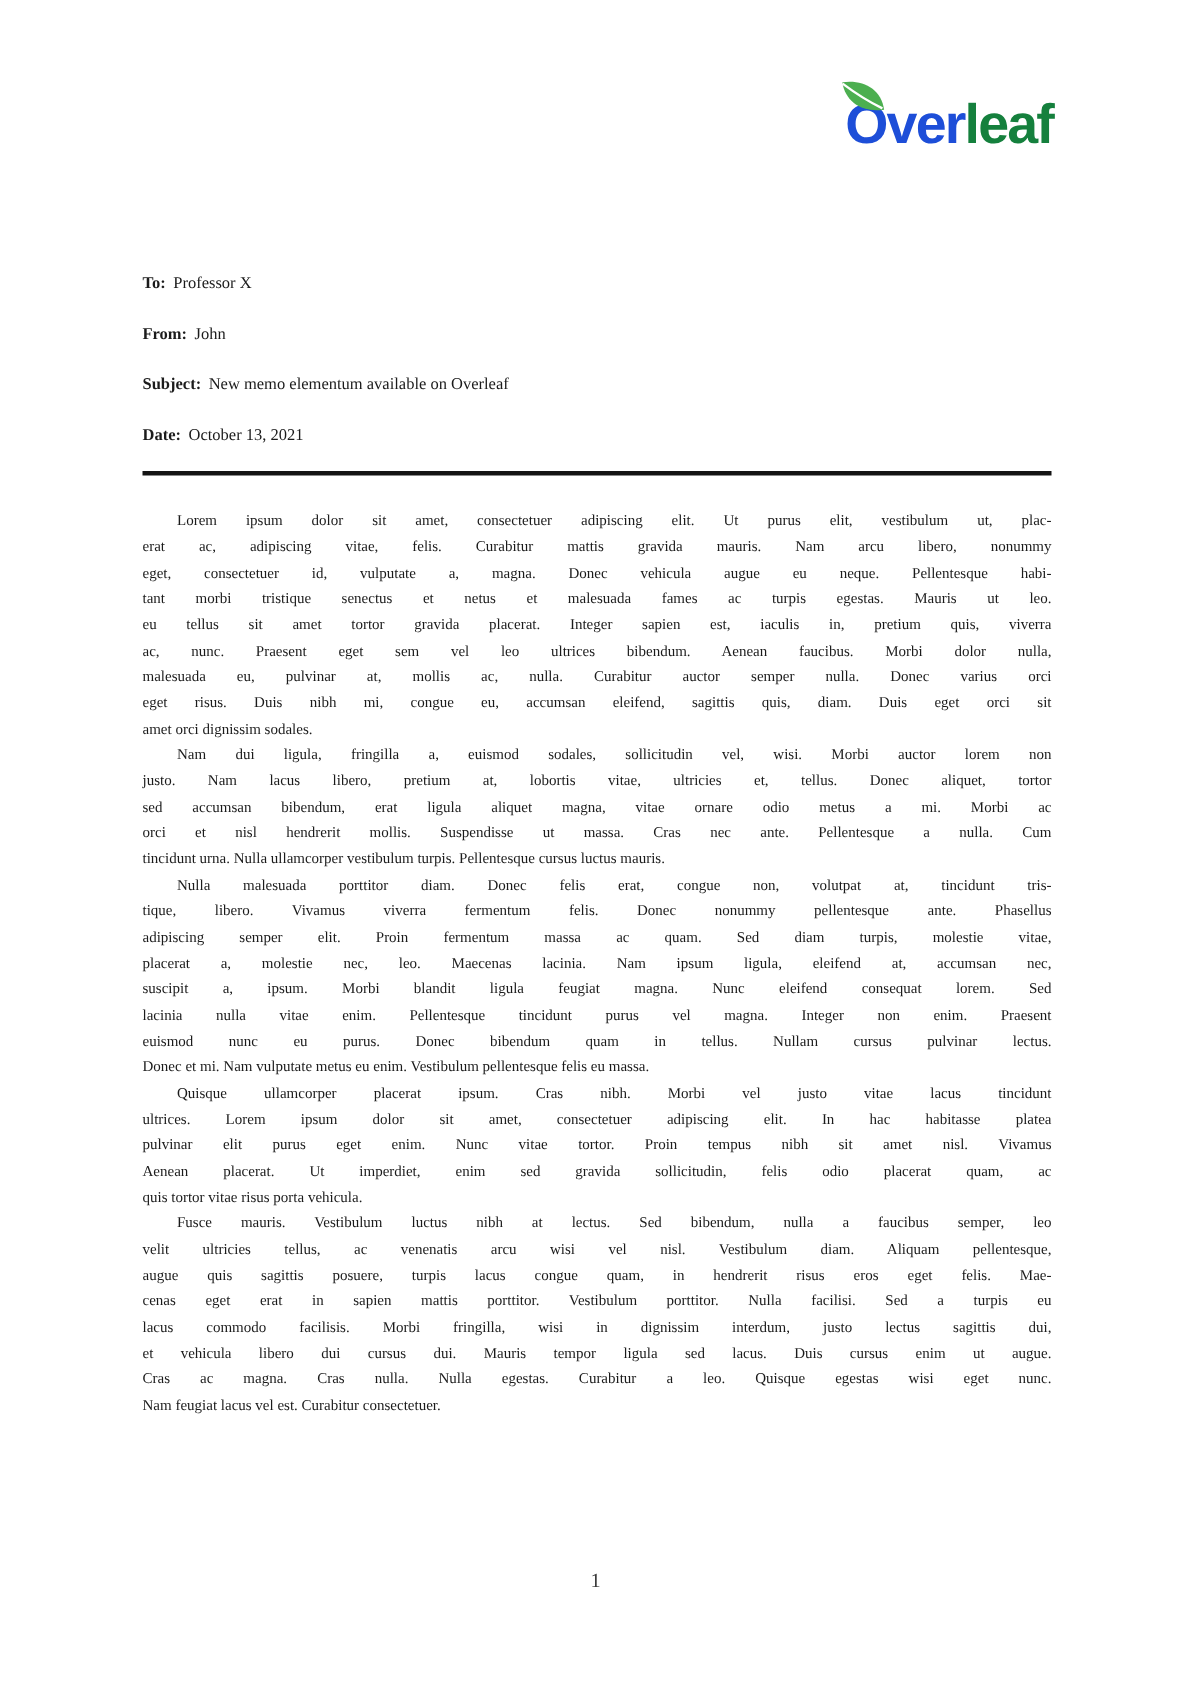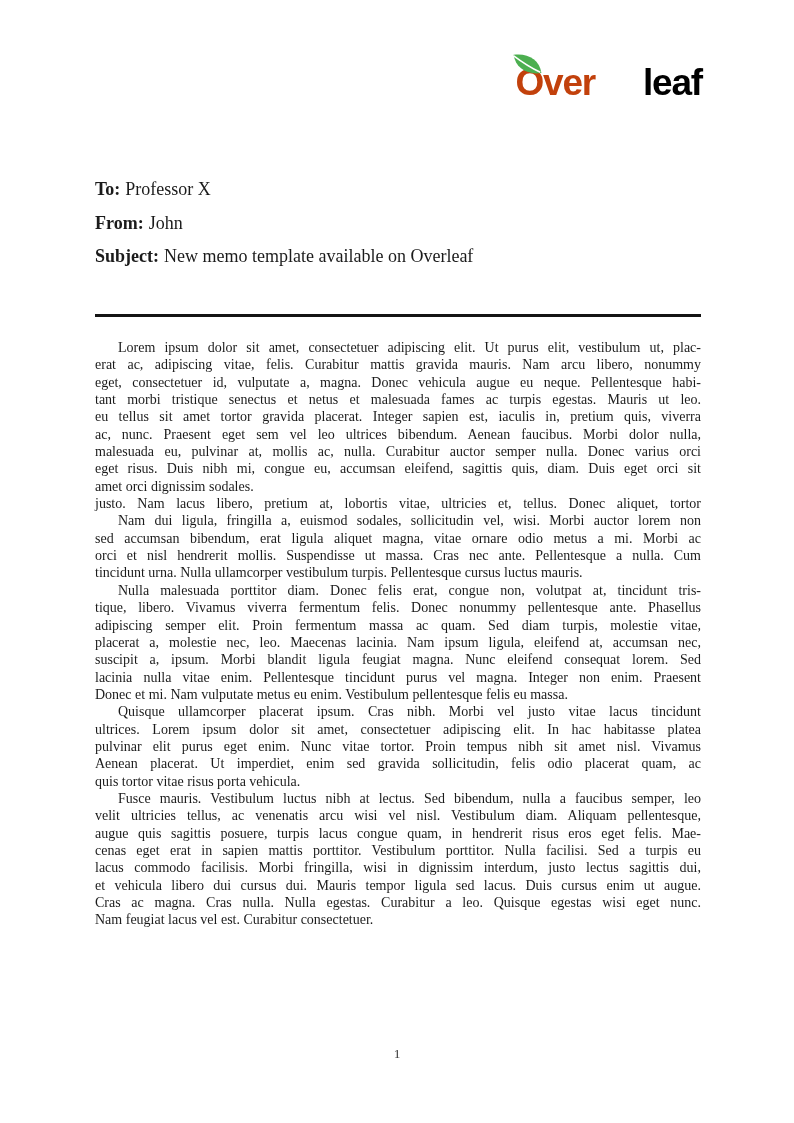--- a/index.html
+++ b/index.html
@@ -35,21 +35,21 @@
     height: 26px;
     transform: rotate(-8deg);
   }
 
   
   .memo-header {
     position: absolute;
     left: 95px;
     top: 180px;
     width: 606px;
-    font-size: 18px;
+    font-size: 11px;
   }
   .field-row { margin-bottom: 15.5px; line-height: 18px; }
   .field-label { font-weight: bold; }
   .field-value { margin-left: 5px; }
 
   
   .rule {
     position: absolute;
     left: 95px;
     top: 314px;
@@ -57,21 +57,21 @@
     height: 2.5px;
     background: #141414;
   }
 
   
   .memo-body {
     position: absolute;
     left: 95px;
     top: 339px;
     width: 606px;
-    font-size: 14px;
+    font-size: 10px;
     line-height: 17.35px;
   }
   .para { margin: 0; }
   .line { text-align: justify; text-align-last: justify; }
   .line.first { text-indent: 23px; }
   .line.last { text-align-last: left; }
 
   
   .page-number {
     position: absolute;
@@ -86,63 +86,67 @@
 </head>
 <body>
 
 <div class="page">
 
   <div class="logo">
     <svg class="leaf-icon" viewBox="0 0 30 26" xmlns="http://www.w3.org/2000/svg">
       <path d="M3 2 C 17 2 28 10 28 24 C 13 24 3 15 3 2 Z" fill="#4caf50"></path>
       <path d="M3 3 C 10 10 18 17 27 23" stroke="#ffffff" stroke-width="1.6" fill="none"></path>
     </svg>
-    <span style="color: #c2410c;">Over</span><span style="color: #000000; margin-left: 48px;">leaf</span>
+    <span style="color: #1d4ed8;">Over</span><span style="color: #15803d;">leaf</span>
   </div>
 
   <div class="memo-header">
     <div class="field-row">
       <span class="field-label">To:</span><span class="field-value">Professor X</span>
     </div>
     <div class="field-row">
       <span class="field-label">From:</span><span class="field-value">John</span>
     </div>
     <div class="field-row">
-      <span class="field-label">Subject:</span><span class="field-value">New memo template available on Overleaf</span>
+      <span class="field-label">Subject:</span><span class="field-value">New memo elementum available on Overleaf</span>
+    </div>
+    <div class="field-row">
+      <span class="field-label">Date:</span><span class="field-value">October 13, 2021</span>
     </div>
   </div>
 
   <div class="rule"></div>
 
   <div class="memo-body">
       <div class="para">
         <div class="line first">Lorem ipsum dolor sit amet, consectetuer adipiscing elit. Ut purus elit, vestibulum ut, plac-</div>
         <div class="line">erat ac, adipiscing vitae, felis. Curabitur mattis gravida mauris. Nam arcu libero, nonummy</div>
         <div class="line">eget, consectetuer id, vulputate a, magna. Donec vehicula augue eu neque. Pellentesque habi-</div>
         <div class="line">tant morbi tristique senectus et netus et malesuada fames ac turpis egestas. Mauris ut leo.</div>
         <div class="line">eu tellus sit amet tortor gravida placerat. Integer sapien est, iaculis in, pretium quis, viverra</div>
         <div class="line">ac, nunc. Praesent eget sem vel leo ultrices bibendum. Aenean faucibus. Morbi dolor nulla,</div>
         <div class="line">malesuada eu, pulvinar at, mollis ac, nulla. Curabitur auctor semper nulla. Donec varius orci</div>
         <div class="line">eget risus. Duis nibh mi, congue eu, accumsan eleifend, sagittis quis, diam. Duis eget orci sit</div>
         <div class="line last">amet orci dignissim sodales.</div>
       </div>
       <div class="para">
+        <div class="line first">Nam dui ligula, fringilla a, euismod sodales, sollicitudin vel, wisi. Morbi auctor lorem non</div>
         <div class="line">justo. Nam lacus libero, pretium at, lobortis vitae, ultricies et, tellus. Donec aliquet, tortor</div>
-        <div class="line first">Nam dui ligula, fringilla a, euismod sodales, sollicitudin vel, wisi. Morbi auctor lorem non</div>
         <div class="line">sed accumsan bibendum, erat ligula aliquet magna, vitae ornare odio metus a mi. Morbi ac</div>
         <div class="line">orci et nisl hendrerit mollis. Suspendisse ut massa. Cras nec ante. Pellentesque a nulla. Cum</div>
         <div class="line last">tincidunt urna. Nulla ullamcorper vestibulum turpis. Pellentesque cursus luctus mauris.</div>
       </div>
       <div class="para">
         <div class="line first">Nulla malesuada porttitor diam. Donec felis erat, congue non, volutpat at, tincidunt tris-</div>
         <div class="line">tique, libero. Vivamus viverra fermentum felis. Donec nonummy pellentesque ante. Phasellus</div>
         <div class="line">adipiscing semper elit. Proin fermentum massa ac quam. Sed diam turpis, molestie vitae,</div>
         <div class="line">placerat a, molestie nec, leo. Maecenas lacinia. Nam ipsum ligula, eleifend at, accumsan nec,</div>
         <div class="line">suscipit a, ipsum. Morbi blandit ligula feugiat magna. Nunc eleifend consequat lorem. Sed</div>
         <div class="line">lacinia nulla vitae enim. Pellentesque tincidunt purus vel magna. Integer non enim. Praesent</div>
+        <div class="line">euismod nunc eu purus. Donec bibendum quam in tellus. Nullam cursus pulvinar lectus.</div>
         <div class="line last">Donec et mi. Nam vulputate metus eu enim. Vestibulum pellentesque felis eu massa.</div>
       </div>
       <div class="para">
         <div class="line first">Quisque ullamcorper placerat ipsum. Cras nibh. Morbi vel justo vitae lacus tincidunt</div>
         <div class="line">ultrices. Lorem ipsum dolor sit amet, consectetuer adipiscing elit. In hac habitasse platea</div>
         <div class="line">pulvinar elit purus eget enim. Nunc vitae tortor. Proin tempus nibh sit amet nisl. Vivamus</div>
         <div class="line">Aenean placerat. Ut imperdiet, enim sed gravida sollicitudin, felis odio placerat quam, ac</div>
         <div class="line last">quis tortor vitae risus porta vehicula.</div>
       </div>
       <div class="para">

